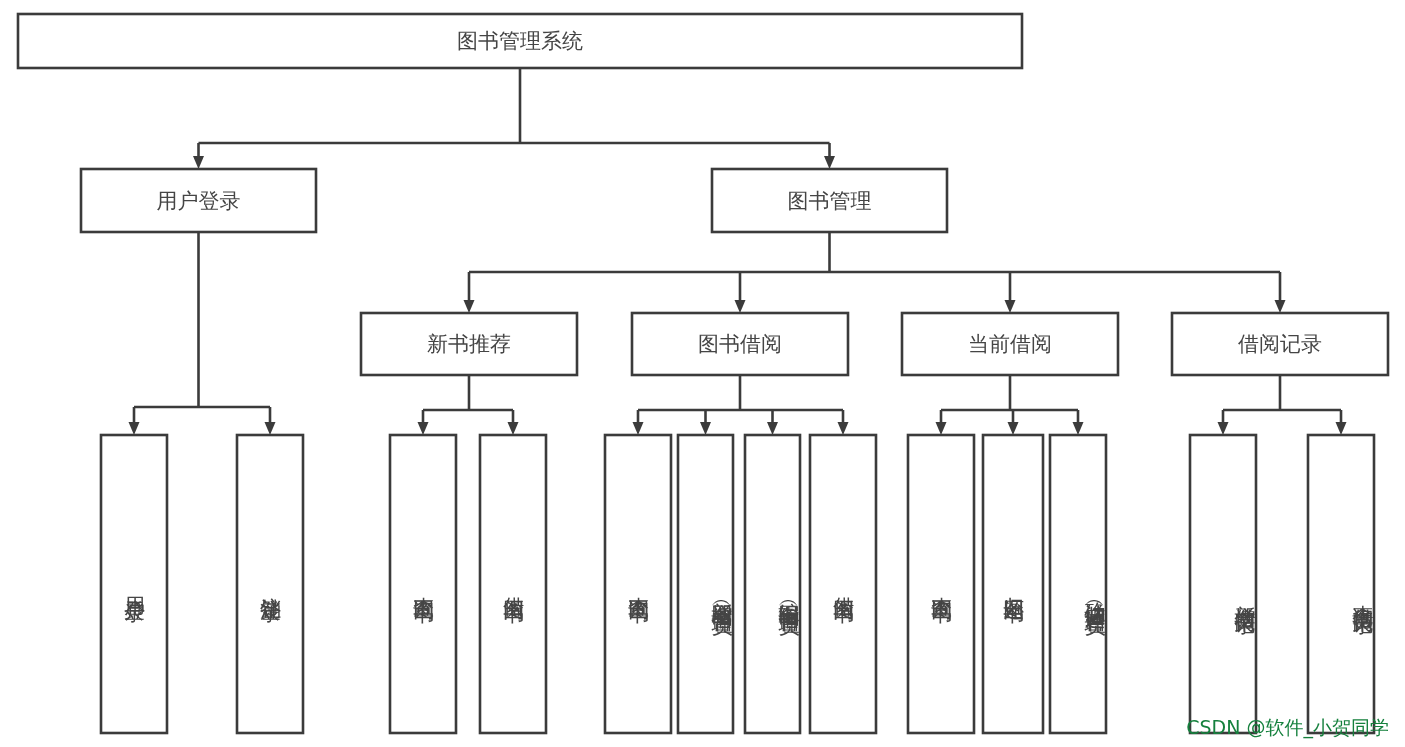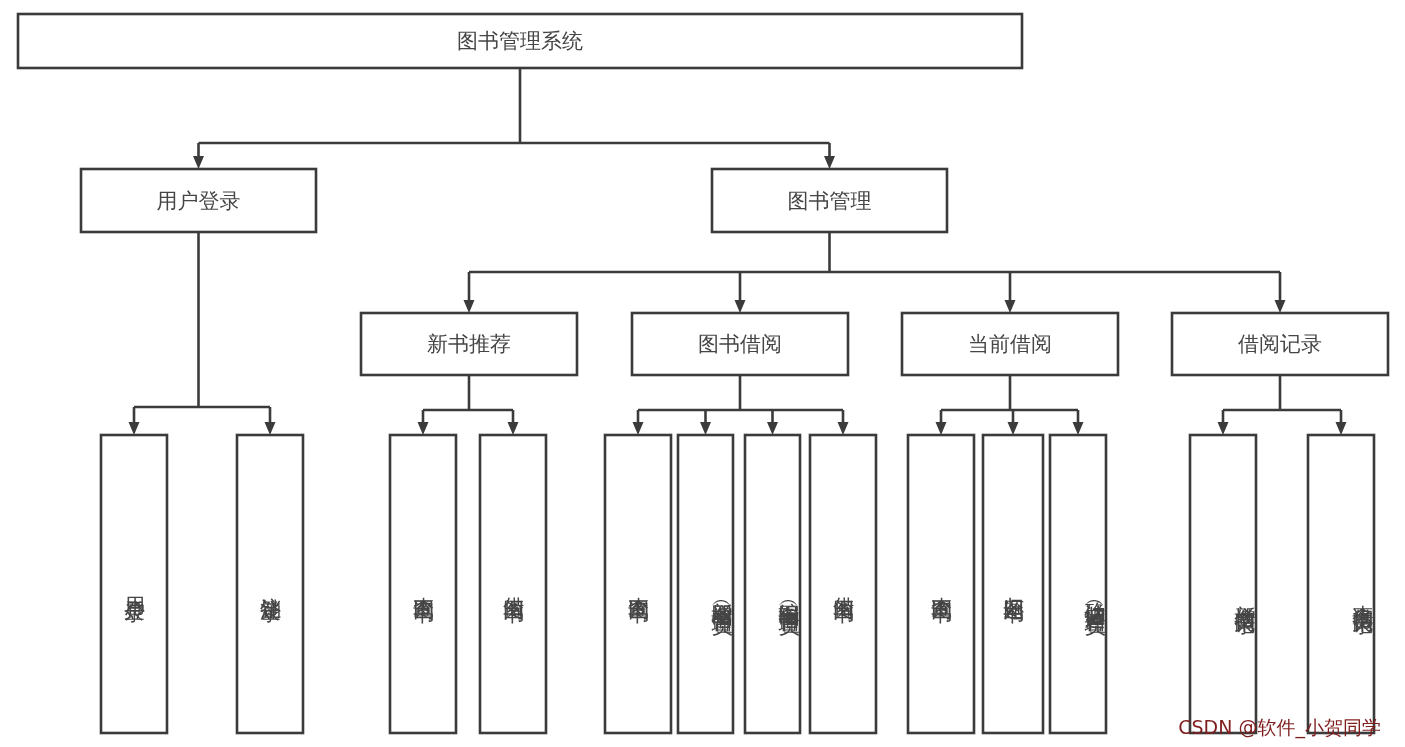--- a/index.html
+++ b/index.html
@@ -69,25 +69,25 @@
     align-items: flex-start;
     justify-content: center;
     white-space: nowrap;
     pointer-events: none;
   }
   .vlabel.centered {
     align-items: center;
   }
   #watermark {
     position: absolute;
-    right: 24px;
+    right: 16px;
     bottom: 6px;
     font-family: "DejaVu Sans", "Liberation Sans", sans-serif;
     font-size: 19px;
-    color: #7f1d1d;
+    color: #15803d;
     white-space: nowrap;
     pointer-events: none;
   }
 </style>
 </head>
 <body>
 
 <div id="diagram-root">
   <svg id="tree-svg" viewBox="0 0 1405 747">
     <g id="connectors-layer">

